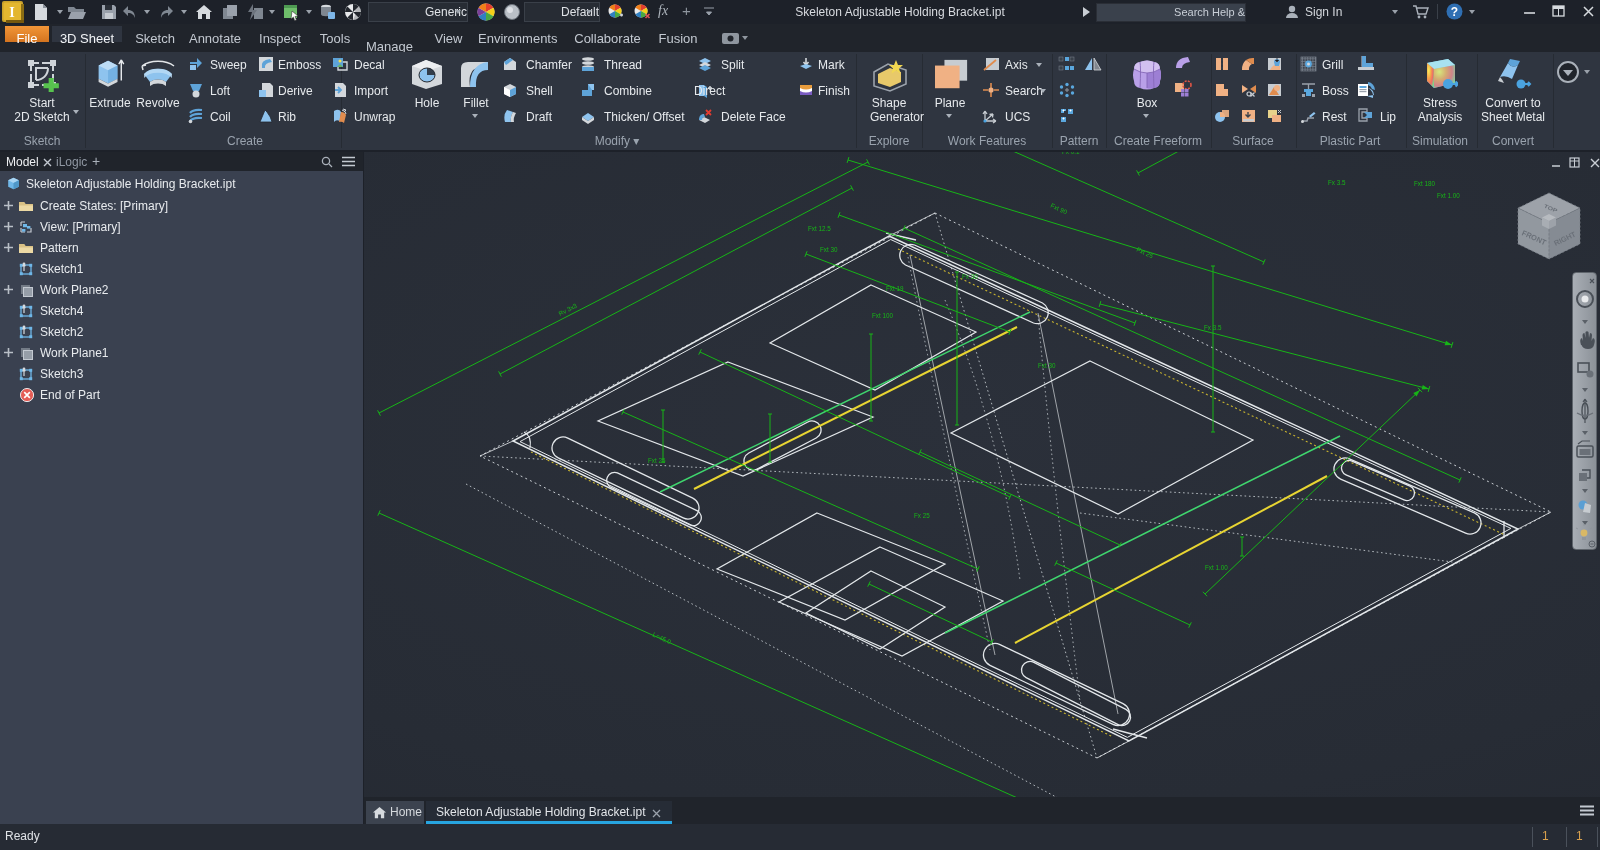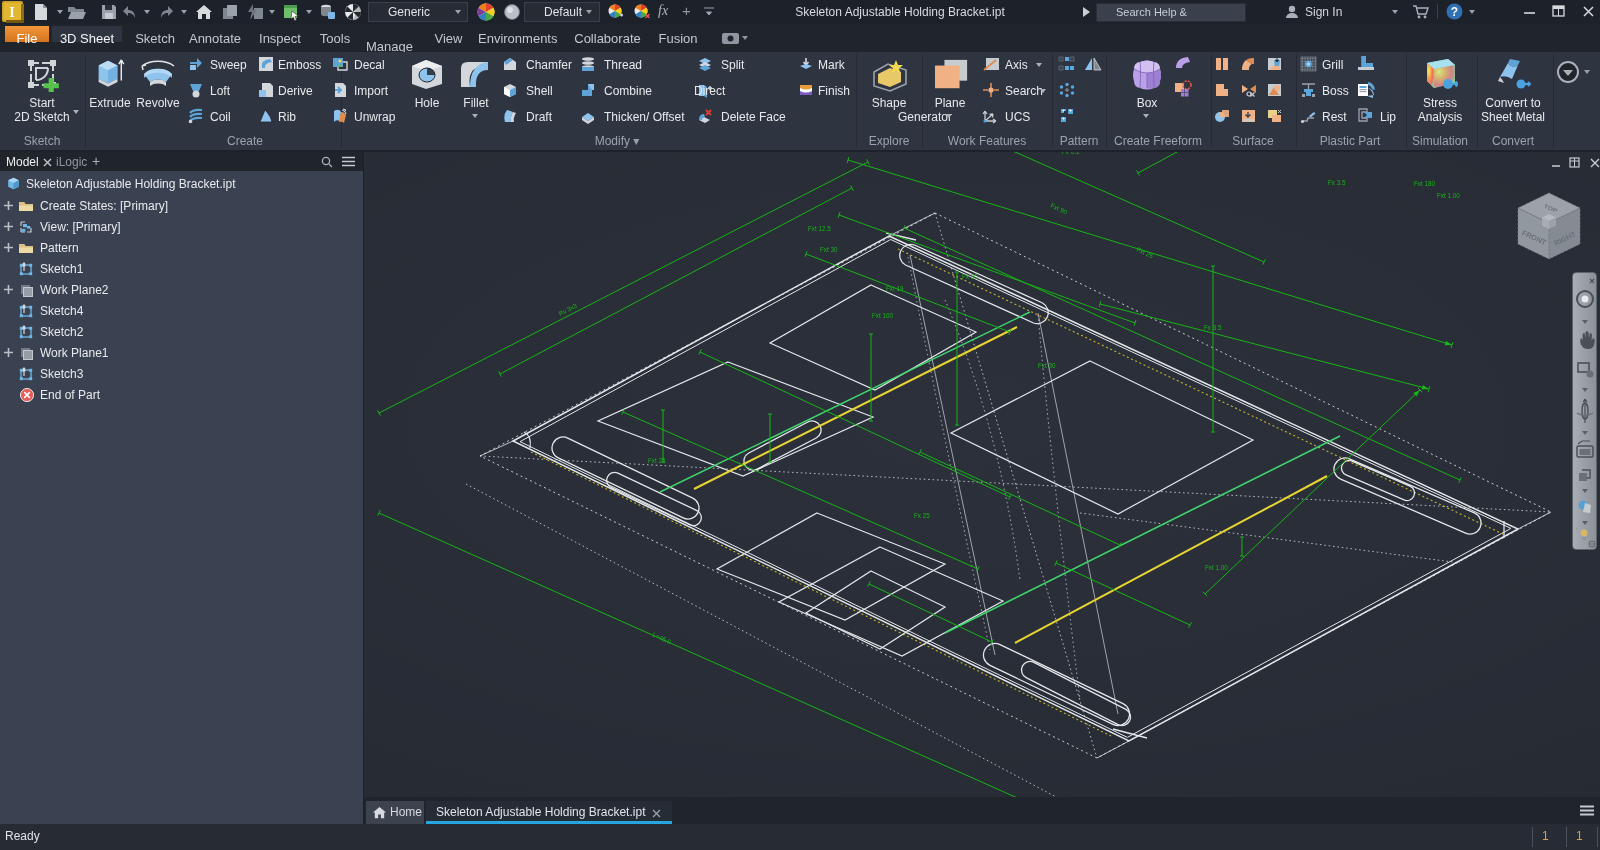--- a/index.html
+++ b/index.html
@@ -2,21 +2,21 @@
 <html><head><meta charset="utf-8"><style>
 *{margin:0;padding:0;box-sizing:border-box;}
 html,body{width:1600px;height:850px;overflow:hidden;background:#1d2129;
  font-family:"Liberation Sans",sans-serif;-webkit-font-smoothing:antialiased;}
 .abs{position:absolute;}
 #app{position:relative;width:1600px;height:850px;}
 
 #titlebar{left:0;top:0;width:1600px;height:24px;background:#1d2129;}
 .tbtxt{position:absolute;top:5px;font-size:12px;color:#d4d8dd;}
 .combo{position:absolute;top:2px;height:20px;background:#272c34;border:1px solid #3a4049;
- color:#dfe2e6;font-size:12px;line-height:18px;padding-left:19px;}
+ color:#dfe2e6;font-size:12px;line-height:18px;padding-left:19px;text-align:right;}
 .caret{position:absolute;width:0;height:0;border-left:3.5px solid transparent;
  border-right:3.5px solid transparent;border-top:4px solid #9aa1aa;}
 
 #menurow{left:0;top:24px;width:1600px;height:28px;background:#20242b;}
 .mtab{position:absolute;top:2px;height:16px;line-height:26px;font-size:13px;color:#c3c9d1;text-align:center;}
 #filetab{left:5px;width:44px;background:linear-gradient(#f29638,#d4741f);color:#fff;}
 #seltab{background:#2f3540;color:#f2f4f6;}
 
 #ribbon{left:0;top:52px;width:1600px;height:98px;background:#2f3540;}
 #ribbon .sep{position:absolute;top:2px;width:1px;height:94px;background:#262b33;}
@@ -368,21 +368,21 @@
         <path d="M2 3 h12 v3 q-6 3 -12 0z" fill="#e89c3c"></path>
         <path d="M2 9 q6 3 12 0 v4 h-12z" fill="#7a5cc2"></path>
       </svg>
       <div class="stxt" style="left:818px;top:32px">Finish</div>
       <svg class="icon" style="left:868px;top:6px" width="44" height="36" viewBox="0 0 44 36">
         <path d="M6 14 L20 6 L38 12 L38 26 L22 33 L6 28Z" fill="none" stroke="#9ba2ab" stroke-width="1.6"></path>
         <path d="M10 16 L22 10 L33 14 L33 24 L22 29 L10 25Z" fill="#e8c96a"></path>
         <path d="M28 2 l2 5 5 0 -4 3.5 1.5 5 -4.5 -3 -4.5 3 1.5 -5 -4 -3.5 5 0z" fill="#f2d851"></path>
       </svg>
       <div class="btxt" style="left:859px;top:44px;width:60px">Shape</div>
-      <div class="btxt" style="left:893px;top:58px;width:64px">Generator</div>
+      <div class="btxt" style="left:865px;top:58px;width:64px">Generator</div>
       <svg class="icon" style="left:932px;top:6px" width="40" height="34" viewBox="0 0 40 36">
         <rect x="12" y="2" width="24" height="22" fill="#c7ccd1"></rect>
         <rect x="2" y="8" width="26" height="24" fill="#f0b184"></rect>
       </svg>
       <div class="btxt" style="left:928px;top:44px;width:44px">Plane</div>
       <div class="caret" style="left:946px;top:62px;border-top-color:#aab1ba"></div>
       <svg class="icon" style="left:982px;top:4px" width="18" height="16" viewBox="0 0 18 16">
         <rect x="4" y="2" width="13" height="12" fill="#c7ccd1"></rect>
         <path d="M2 14 L14 4" stroke="#e08c4e" stroke-width="1.8"></path>
       </svg>

